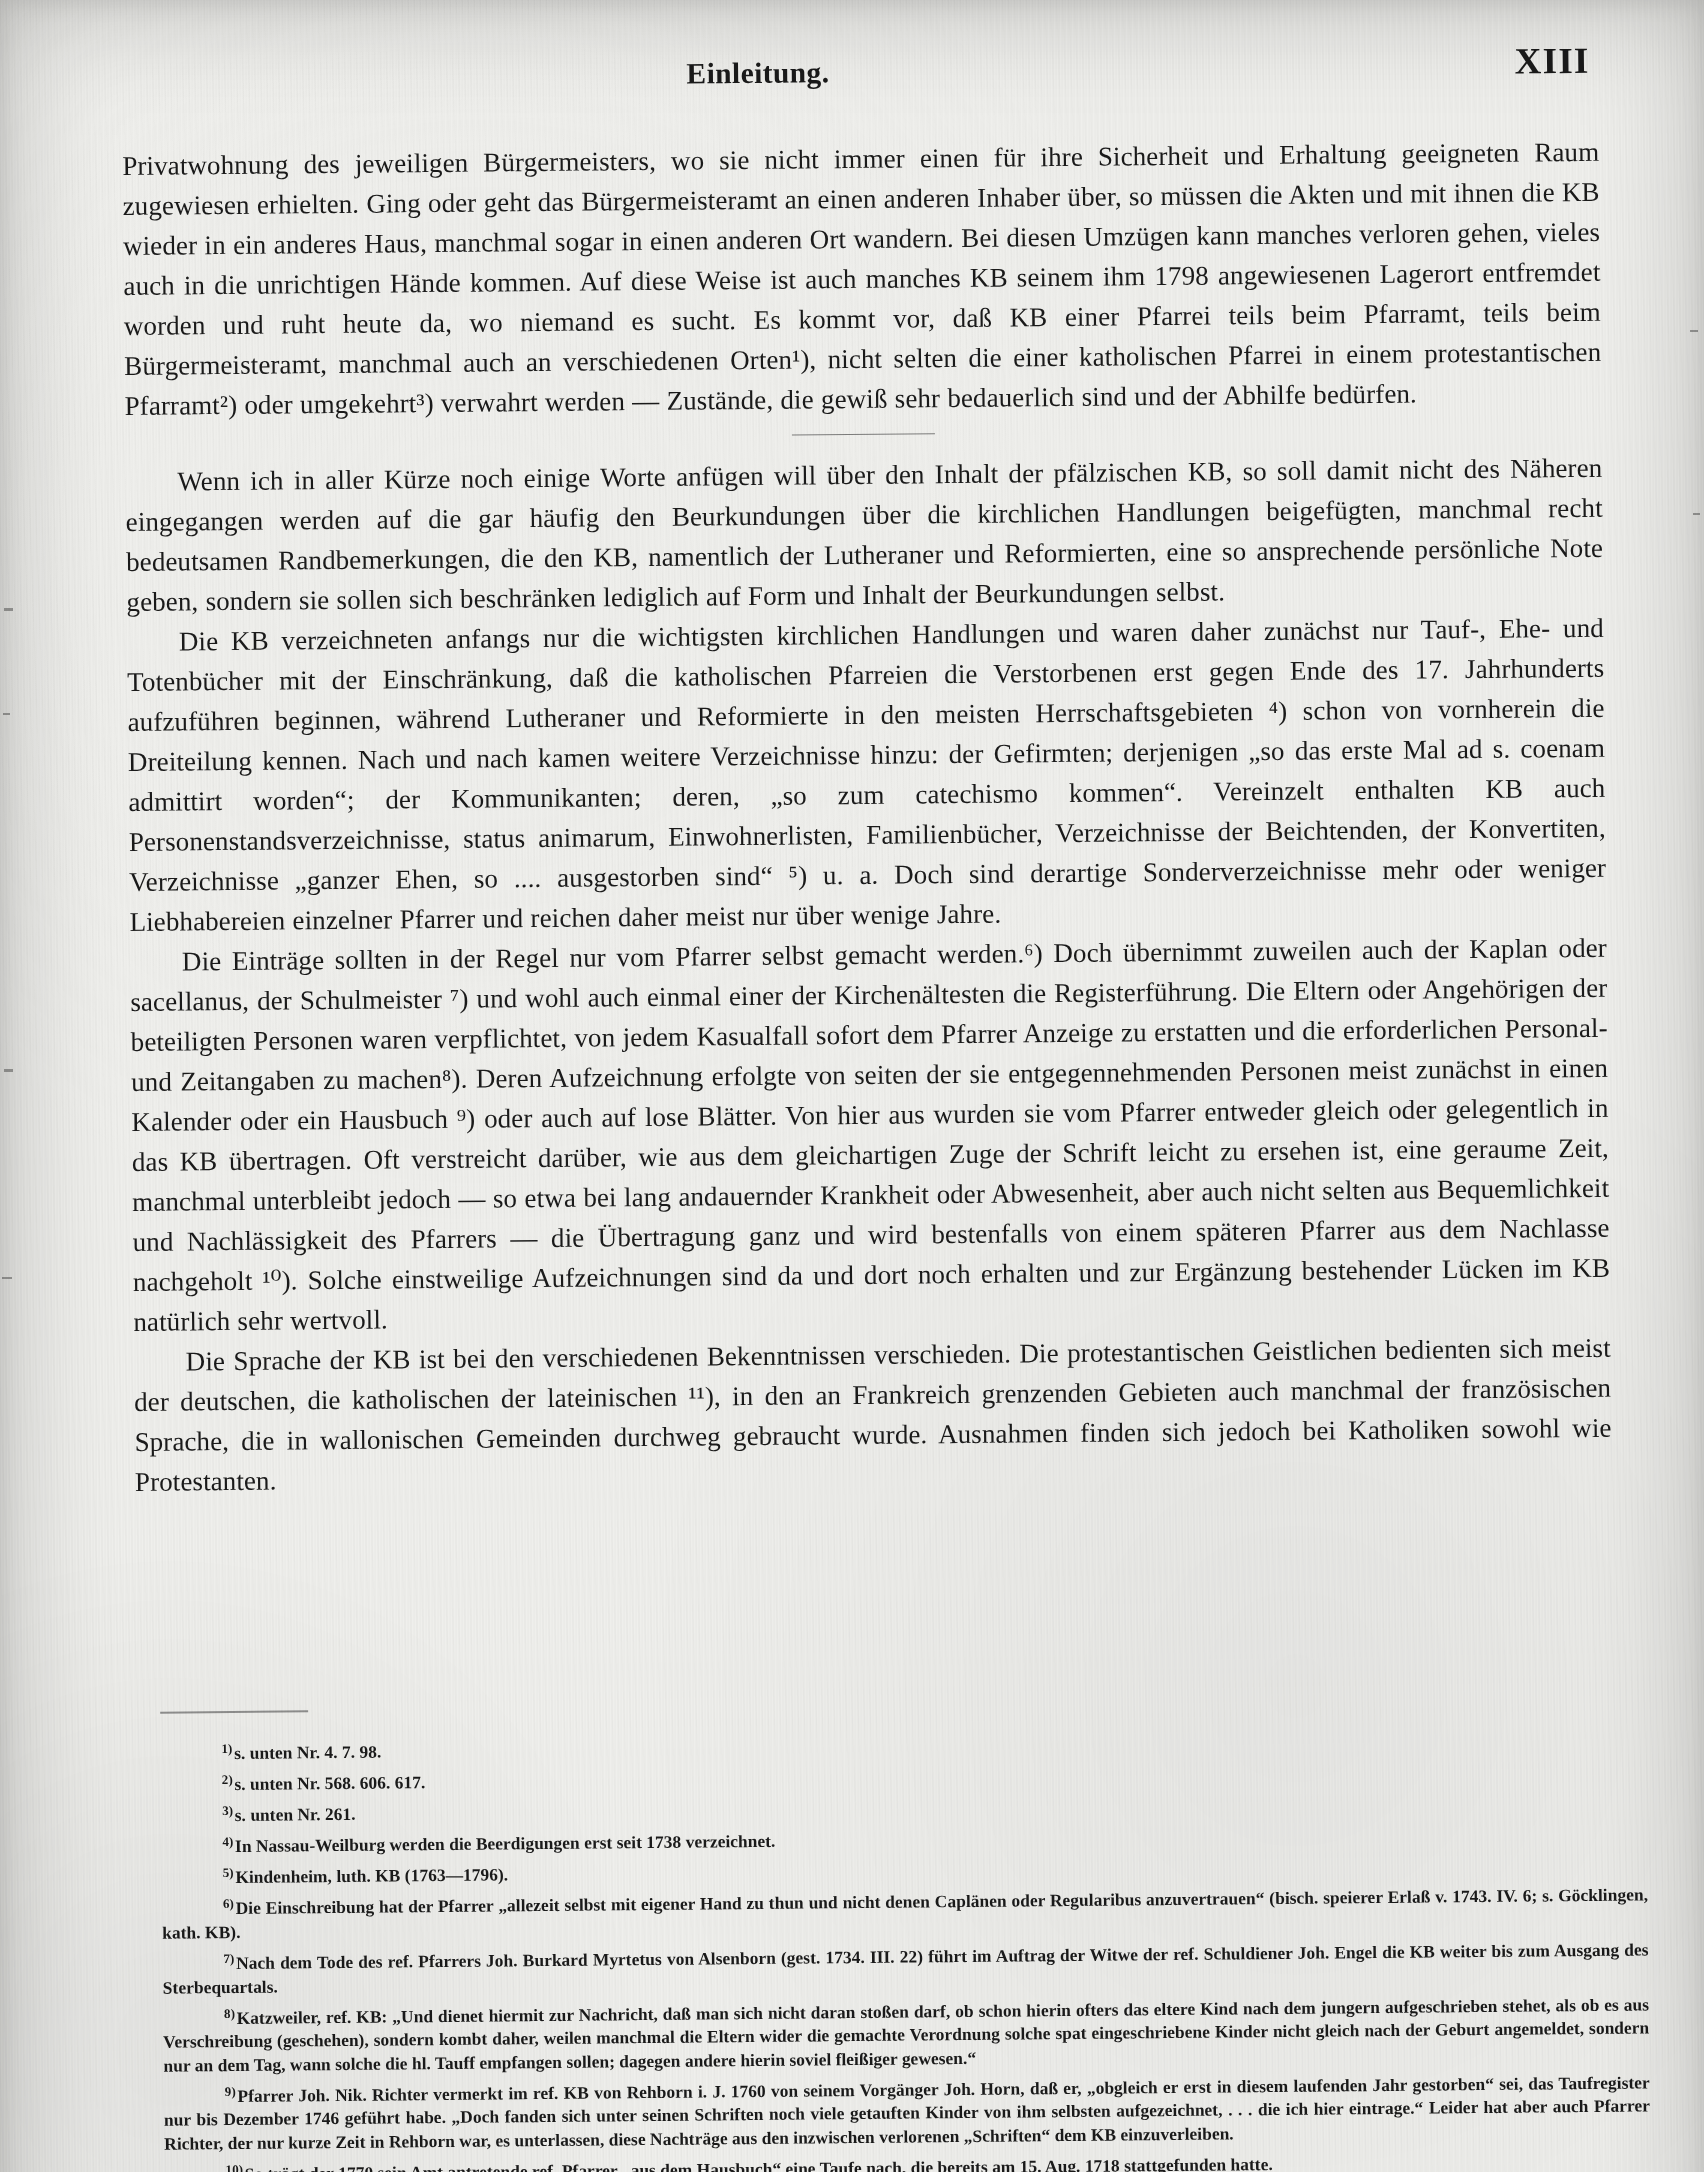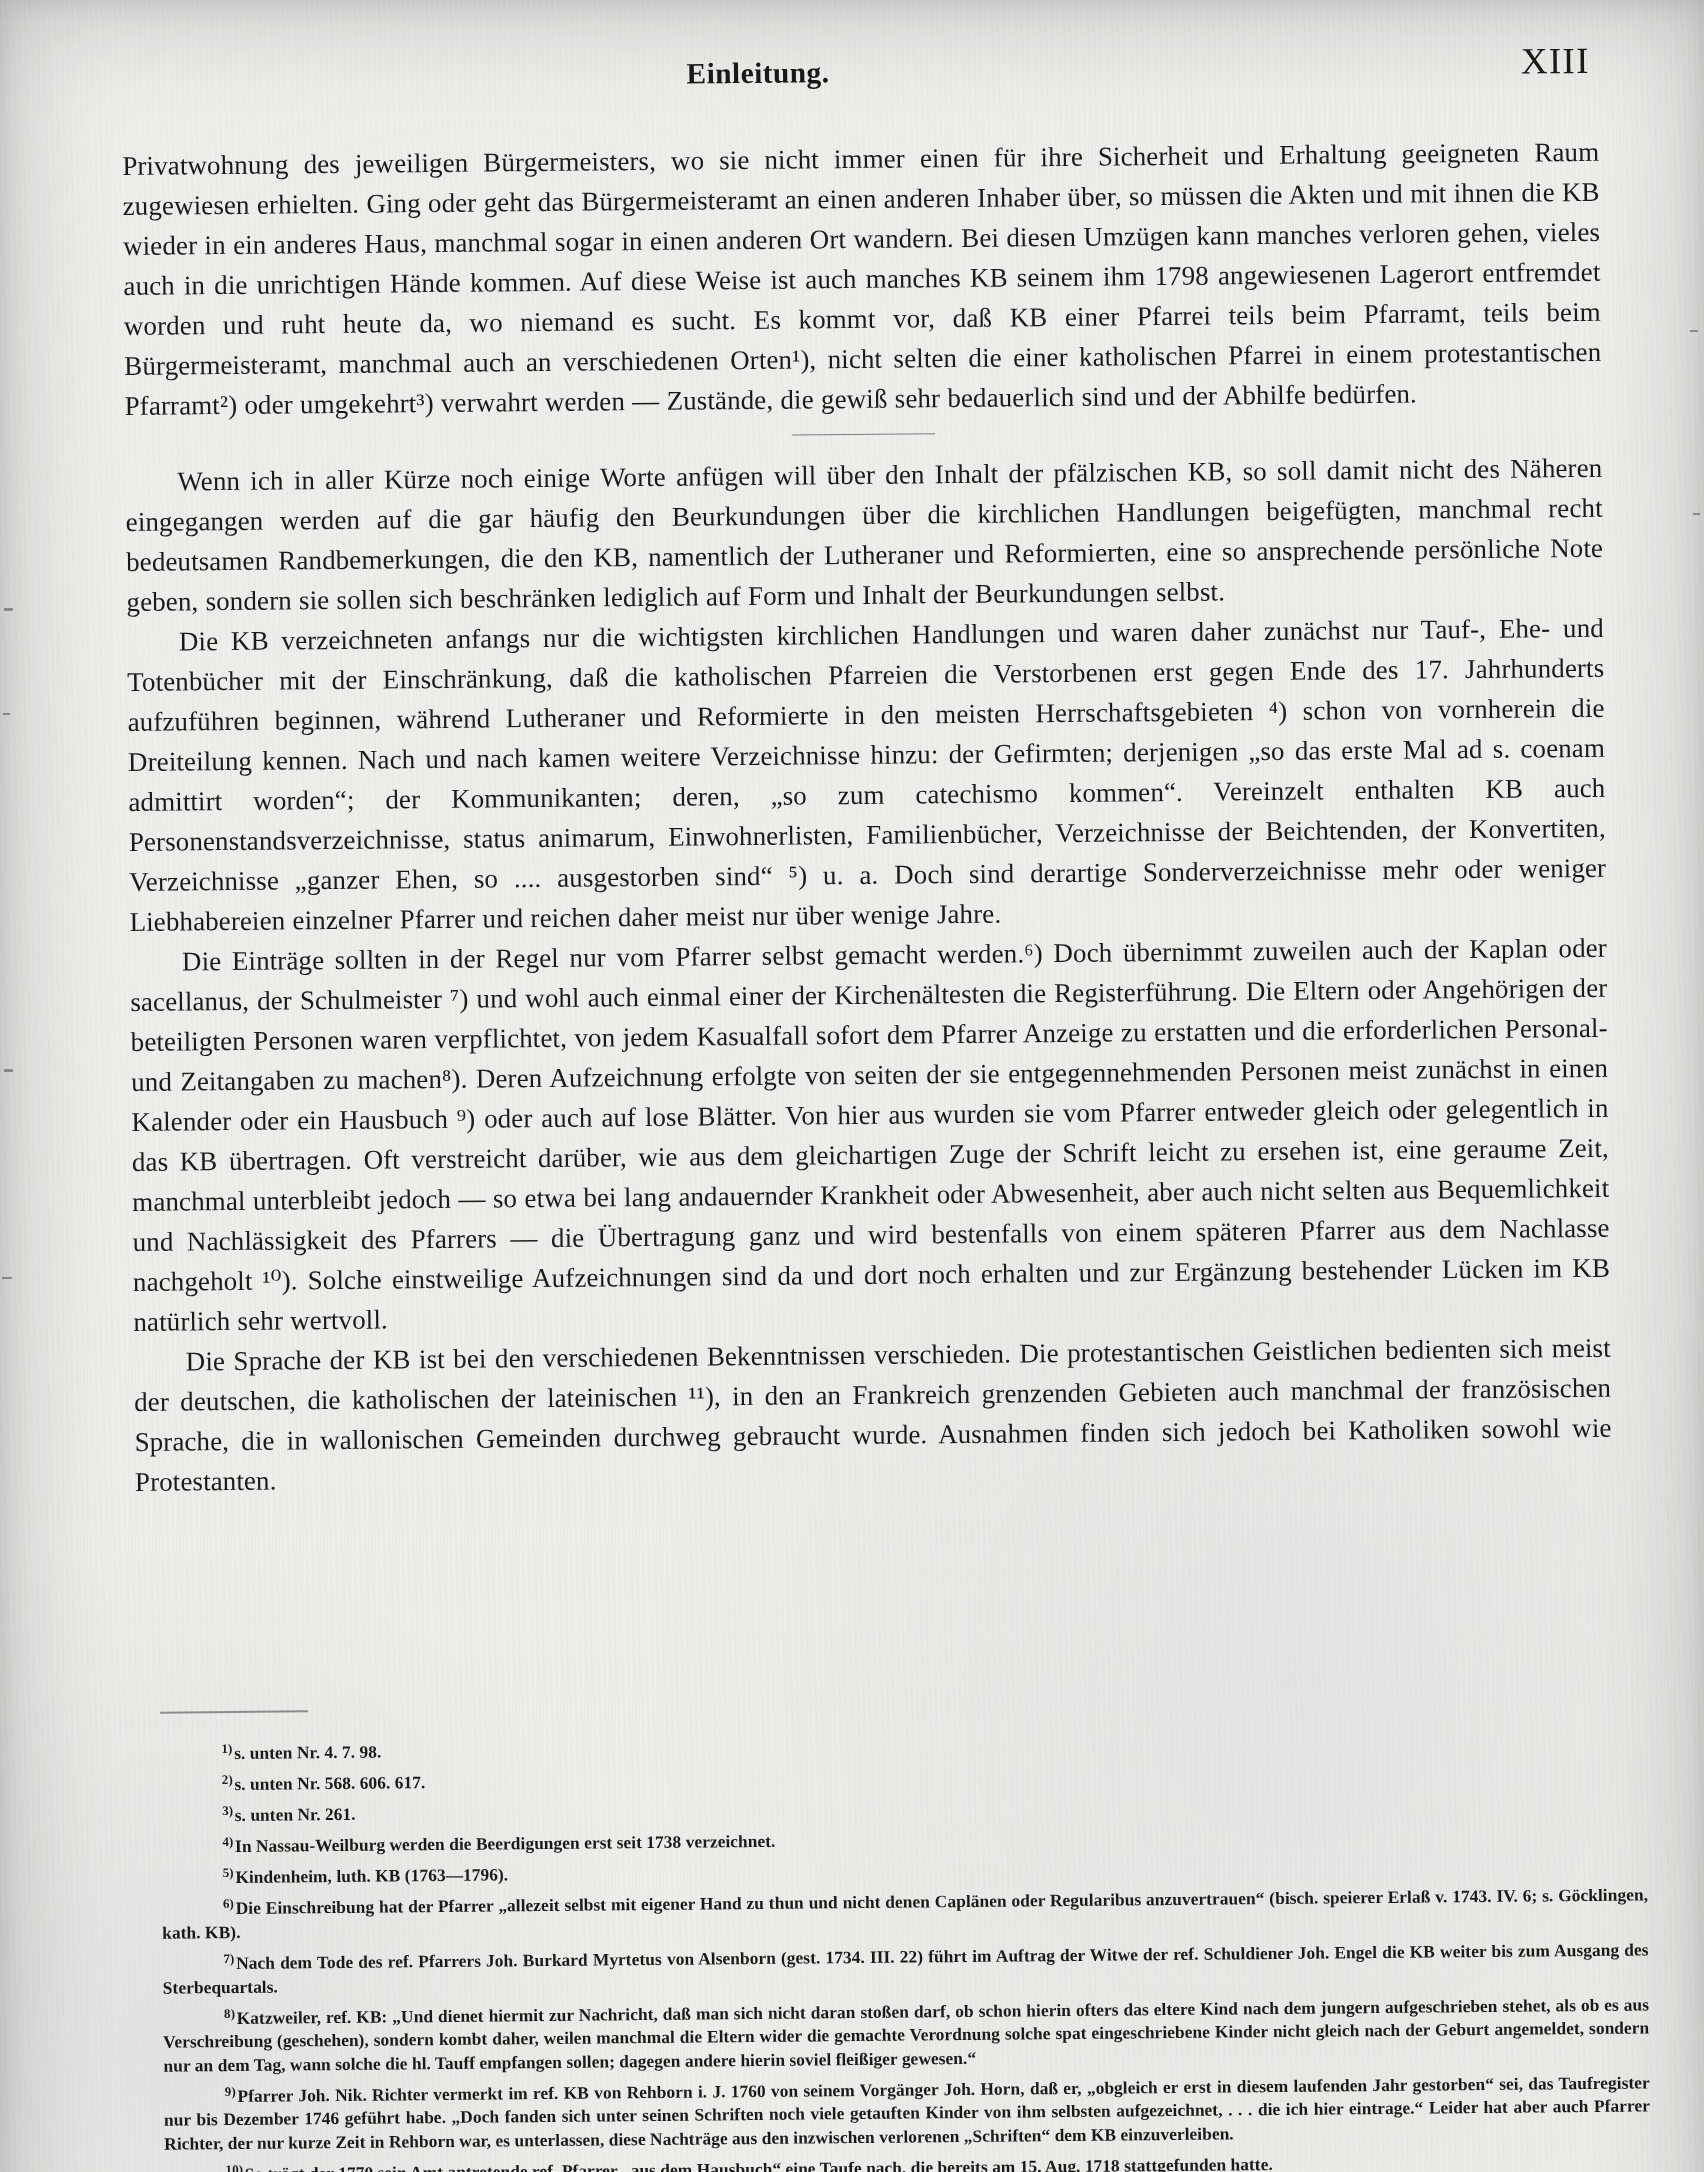--- a/index.html
+++ b/index.html
@@ -72,21 +72,21 @@
     text-align: center;
     font-size: 29.5px;
     font-weight: bold;
     letter-spacing: 0.4px;
   }
   .header-folio {
     position: absolute;
     right: 8.7px;
     top: -9.6px;
     font-size: 37px;
-    font-weight: normal;
+    font-weight: bold;
     letter-spacing: 1.3px;
     margin-left: 17px;
   }
 
   .body-block {
     position: absolute;
     left: 130px;
     top: 139px;
     width: 1477px;
   }

